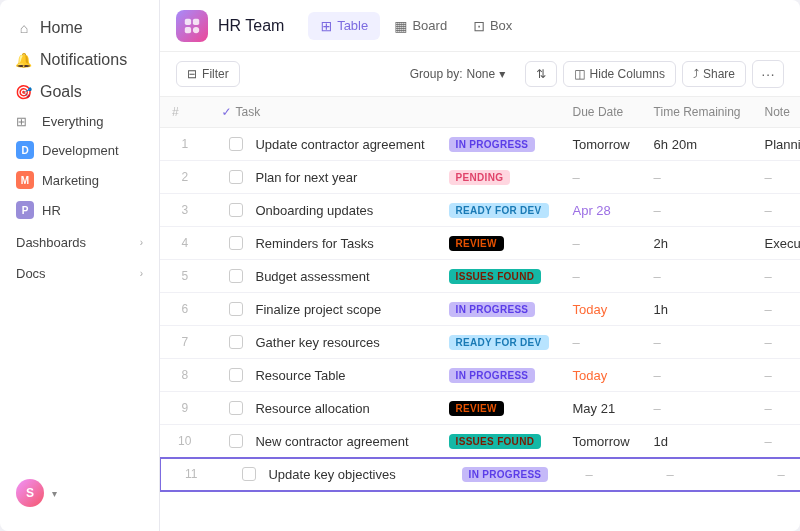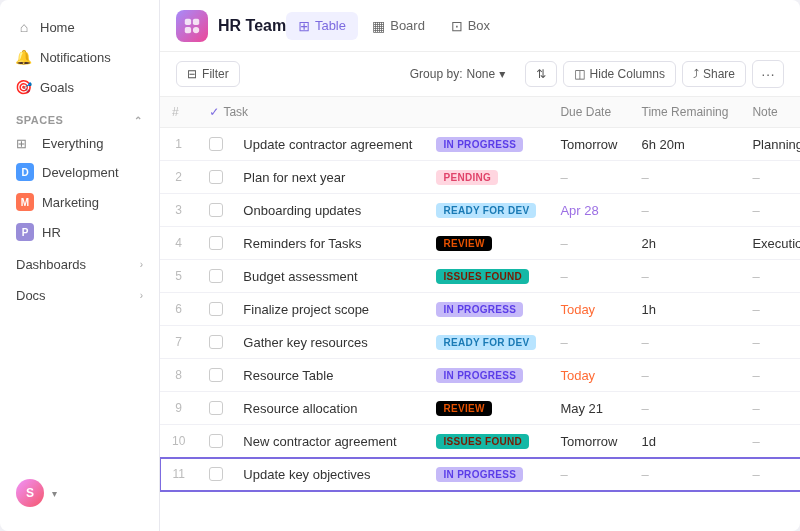--- a/index.html
+++ b/index.html
@@ -5,41 +5,41 @@
     * { box-sizing: border-box; margin: 0; padding: 0; }
     body { font-family: -apple-system, BlinkMacSystemFont, 'Segoe UI', sans-serif; font-size: 13px; background: #f0f0f5; display: flex; height: 531px; overflow: hidden; }
 
     
     .sidebar { width: 160px; background: #fff; border-right: 1px solid #e8e8ee; display: flex; flex-direction: column; padding: 12px 0; flex-shrink: 0; border-radius: 8px 0 0 8px; }
     .logo { display: flex; align-items: center; gap: 8px; padding: 4px 16px 16px; }
     .logo-icon { width: 28px; height: 28px; background: linear-gradient(135deg, #7b68ee, #ff6b9d); border-radius: 8px; display: flex; align-items: center; justify-content: center; color: white; font-weight: bold; font-size: 11px; }
     .logo-text { font-weight: 700; font-size: 15px; color: #1a1a2e; }
     .nav-item { display: flex; align-items: center; gap: 8px; padding: 7px 16px; cursor: pointer; color: #555; border-radius: 0; transition: background 0.15s; }
     .nav-item .nav-icon { width: 16px; height: 16px; display: flex; align-items: center; justify-content: center; color: #888; font-size: 14px; }
-    .nav-item .nav-label { font-size: 13px; color: #444; }
+    .nav-item .nav-label { font-size: 16px; color: #444; }
     .section-header { display: flex; align-items: center; justify-content: space-between; padding: 12px 16px 4px; font-size: 11px; font-weight: 600; color: #999; text-transform: uppercase; letter-spacing: 0.5px; }
     .space-item { display: flex; align-items: center; gap: 8px; padding: 6px 16px; cursor: pointer; color: #444; }
     .space-dot { width: 18px; height: 18px; border-radius: 4px; display: flex; align-items: center; justify-content: center; font-size: 10px; font-weight: bold; color: white; flex-shrink: 0; }
     .dot-blue { background: #4c9aff; }
     .dot-orange { background: #ff7452; }
     .dot-purple { background: #998dd9; }
     .sidebar-bottom { display: flex; align-items: center; gap: 8px; padding: 6px 16px; margin-top: 4px; cursor: pointer; color: #444; justify-content: space-between; }
     .sidebar-footer { margin-top: auto; padding: 12px 16px; display: flex; align-items: center; gap: 8px; }
     .avatar { width: 28px; height: 28px; border-radius: 50%; background: linear-gradient(135deg, #f093fb, #f5576c); display: flex; align-items: center; justify-content: center; color: white; font-weight: bold; font-size: 12px; }
     .avatar-down { font-size: 10px; color: #888; }
     .chevron { font-size: 10px; color: #aaa; }
 
     
     .main { flex: 1; display: flex; flex-direction: column; background: #fff; border-radius: 0 8px 8px 0; overflow: hidden; }
 
     
     .header { display: flex; align-items: center; gap: 0; padding: 0 16px; height: 52px; border-bottom: 1px solid #eee; }
     .team-icon { width: 32px; height: 32px; background: linear-gradient(135deg, #a78bfa, #ec4899); border-radius: 8px; display: flex; align-items: center; justify-content: center; margin-right: 10px; }
     .team-icon svg { width: 18px; height: 18px; }
-    .team-title { font-size: 16px; font-weight: 700; color: #1a1a2e; }
+    .team-title { font-size: 16px; font-weight: 400; color: #1a1a2e; margin-right: 24px; }
     .tabs { display: flex; align-items: center; gap: 2px; }
     .tab { display: flex; align-items: center; gap: 5px; padding: 6px 12px; border-radius: 6px; cursor: pointer; color: #666; font-size: 13px; }
     .tab.active { background: #f0f0ff; color: #7c6be0; font-weight: 500; }
     .tab-icon { font-size: 14px; }
     .add-view { display: flex; align-items: center; gap: 4px; padding: 6px 10px; color: #666; cursor: pointer; font-size: 13px; border-radius: 6px; }
 
     
     .toolbar { display: flex; align-items: center; padding: 8px 16px; border-bottom: 1px solid #eee; gap: 8px; }
     .filter-btn { display: flex; align-items: center; gap: 5px; padding: 5px 10px; border: 1px solid #e0e0e8; border-radius: 6px; cursor: pointer; font-size: 12px; color: #555; }
     .group-by { margin-left: auto; display: flex; align-items: center; gap: 4px; font-size: 12px; color: #555; cursor: pointer; }
@@ -52,57 +52,53 @@
     table { width: 100%; border-collapse: collapse; }
     thead tr { background: #fafafa; }
     th { padding: 8px 12px; text-align: left; font-size: 12px; font-weight: 500; color: #888; border-bottom: 1px solid #eee; white-space: nowrap; }
     th:first-child { width: 30px; color: #bbb; }
     th.task-col { width: 340px; }
     th.due-col { width: 90px; }
     th.time-col { width: 100px; }
     th.note-col { flex: 1; }
     td { padding: 8px 12px; border-bottom: 1px solid #f0f0f5; font-size: 13px; color: #333; white-space: nowrap; }
     td:first-child { color: #bbb; font-size: 12px; text-align: center; width: 30px; }
-    .task-cell { display: flex; align-items: center; gap: 20px; }
+    .task-cell { display: flex; align-items: center; gap: 12px; margin-left: 8px; }
     .check-icon { width: 14px; height: 14px; border: 1.5px solid #ccc; border-radius: 3px; flex-shrink: 0; }
     .status-badge { display: inline-flex; align-items: center; padding: 2px 7px; border-radius: 4px; font-size: 10px; font-weight: 600; letter-spacing: 0.3px; white-space: nowrap; }
     .badge-inprogress { background: #c5b9f8; color: #5b3de8; }
     .badge-pending { background: #ffd6e0; color: #e0436a; }
     .badge-readyfordev { background: #b8e4ff; color: #1a7ab5; }
     .badge-review { background: #000000; color: #e65100; }
     .badge-issuesfound { background: #14b8a6; color: #7a1a00; }
     .due-today { color: #ff6b35; font-weight: 500; }
     .due-apr { color: #9c6fe4; font-weight: 400; }
     .due-tomorrow { color: #333; }
     .due-may { color: #333; }
     .dash { color: #bbb; }
-    tr:last-child td { border-bottom: 2px solid #000000; }
+    tr:last-child td { border-bottom: 2px solid #000000; padding-left: 25px; }
   </style>
 </head>
 <body>
 
 <div class="sidebar">
 
   <div class="nav-item">
     <span class="nav-icon">⌂</span>
     <span class="nav-label">Home</span>
   </div>
   <div class="nav-item">
     <span class="nav-icon">🔔</span>
     <span class="nav-label">Notifications</span>
   </div>
   <div class="nav-item">
     <span class="nav-icon">🎯</span>
     <span class="nav-label">Goals</span>
   </div>
 
-  <div class="section-header">
-    <span>Spaces</span>
-    <span class="chevron">⌃</span>
-  </div>
 
   <div class="space-item">
     <span style="font-size:13px;color:#888;width:18px;">⊞</span>
     <span>Everything</span>
   </div>
   <div class="space-item">
     <div class="space-dot dot-blue">D</div>
     <span>Development</span>
   </div>
   <div class="space-item">

